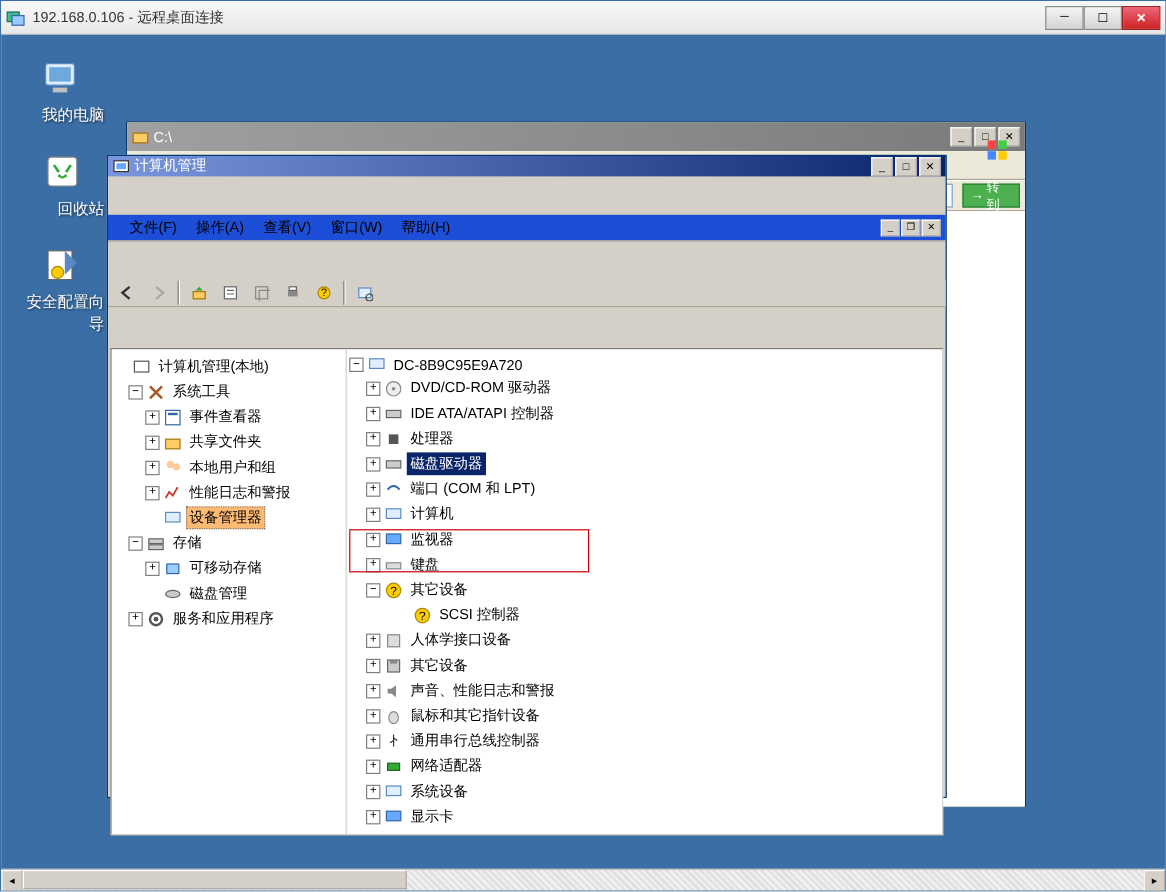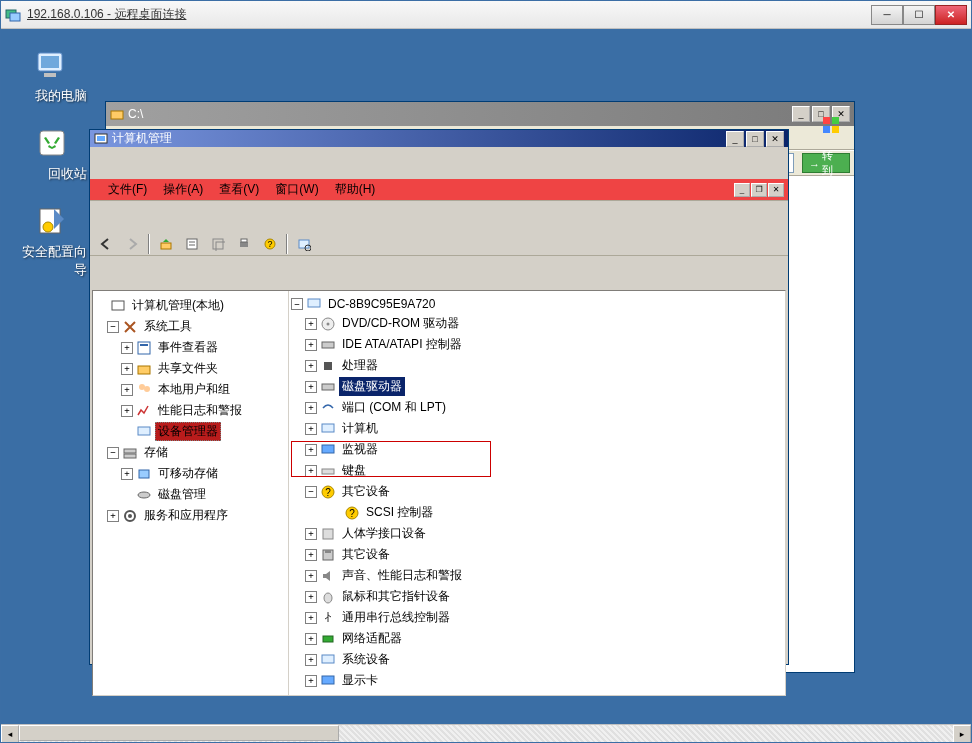--- a/index.html
+++ b/index.html
@@ -2,21 +2,21 @@
 <html><head>
 <meta charset="utf-8">
 <style>
 * { box-sizing: border-box; margin: 0; padding: 0; }
 body { font-family: "Microsoft YaHei", "SimSun", Tahoma, sans-serif; font-size: 12px; background: #fff; width: 972px; height: 743px; overflow: hidden; position: relative; }
 
 
 .rdp-window { width: 972px; height: 743px; border: 1px solid #3b6ea5; display: flex; flex-direction: column; }
 .rdp-titlebar { height: 28px; background: linear-gradient(#f8f8f8, #e8e8e8); display: flex; align-items: center; padding: 0 4px; border-bottom: 1px solid #c0c0c0; }
 .rdp-titlebar .title-icon { width: 16px; height: 16px; display: inline-flex; margin-right: 6px; }
-.rdp-titlebar .title-text { flex: 1; font-size: 12px; color: #333; text-decoration: underline; }
+.rdp-titlebar .title-text { flex: 1; font-size: 12px; color: #333; }
 .win-controls { display: flex; gap: 0; }
 .win-btn { width: 32px; height: 20px; border: 1px solid #888; background: linear-gradient(#f4f4f4,#d4d4d4); display: flex; align-items: center; justify-content: center; font-size: 10px; cursor: default; }
 .win-btn.close { background: linear-gradient(#e67,#c22); color: #fff; border-color: #922; }
 .win-btn.close .x { font-weight: bold; }
 
 .rdp-body { flex: 1; background: #3a6ea5; position: relative; overflow: hidden; }
 
 
 .desktop-icon { position: absolute; width: 70px; text-align: right; color: #fff; font-size: 13px; }
 .desktop-icon .ico { width: 36px; height: 36px; margin: 0 auto 4px; display: flex; align-items: center; justify-content: center; }
@@ -32,37 +32,37 @@
 .classic-ctrl .cbtn { width: 18px; height: 16px; background: #d4d0c8; border: 1px outset #fff; display:flex; align-items:center; justify-content:center; font-size:9px; color:#000; font-family: Marlett, sans-serif; cursor: default; }
 .explorer-body { flex:1; background:#fff; display:flex; flex-direction:column; }
 .explorer-addr { height: 26px; background:#ece9d8; border-top:1px solid #fff; border-bottom:1px solid #aca899; display:flex; align-items:center; padding:0 4px; gap:4px; }
 .xp-flag { position:absolute; top:86px; right:130px; width:20px; height:20px; }
 .addr-combo { flex:1; height:20px; border:1px solid #7f9db9; background:#fff; display:flex; align-items:center; padding:0 4px; margin-right:4px; margin-left: 660px; }
 .addr-combo .dd { width:14px; height:16px; background:#c8d4ec; border-left:1px solid #7f9db9; display:flex; align-items:center; justify-content:center; }
 .go-btn { height:20px; padding:0 6px; background:#4caf50; color:#fff; border:1px solid #2e7d32; display:flex; align-items:center; gap:2px; font-size:11px; }
 
 
 .mmc-window { position: absolute; left: 88px; top: 100px; width: 700px; height: 536px; background: #d4d0c8; border: 1px solid #003c74; display:flex; flex-direction:column;gap:32px; }
-.mmc-menubar { height: 22px; background:#ef4444; display:flex; align-items:center; padding:0 4px; border-bottom:1px solid #aca899; font-size:12px; }
+.mmc-menubar { height: 22px; background:#1d4ed8; display:flex; align-items:center; padding:0 4px; border-bottom:1px solid #aca899; font-size:12px; }
 .mmc-menubar .mitem { padding:2px 8px; cursor:default; }
 .mmc-doc-ctrl { margin-left:auto; display:flex; gap:1px; }
 .mmc-doc-ctrl .cbtn { width:16px; height:14px; background:#d4d0c8; border:1px outset #fff; display:flex; align-items:center; justify-content:center; font-size:8px; }
 .mmc-toolbar { height: 28px; background:#d4d0c8; border-bottom:1px solid #aca899; display:flex; align-items:center; padding:0 4px; gap:2px; }
 .tbtn { width:24px; height:22px; border:1px solid transparent; display:flex; align-items:center; justify-content:center; }
 .tsep { width:2px; height:20px; border-left:1px solid #808080; border-right:1px solid #fff; margin:0 2px; }
 .mmc-body { flex:1; display:flex; background:#fff; border:1px inset #d4d0c8; margin:2px; }
 .mmc-left { width:196px; border-right:1px solid #d4d0c8; overflow:auto; padding:4px 0; }
 .mmc-right { flex:1; overflow:auto; padding:4px 0; position:relative; }
 .tree-node { white-space:nowrap; padding:1px 0; display:flex; align-items:center; }
 .tree-node .toggle { width:12px; height:12px; display:inline-flex; align-items:center; justify-content:center; border:1px solid #808080; background:#fff; font-size:9px; line-height:1; margin-right:2px; cursor:default; color:#000; font-family: monospace; }
 .tree-node .toggle.empty { border:none; background:transparent; }
 .tree-node .spacer { display:inline-block; }
 .tree-node .nicon { width:16px; height:16px; display:inline-flex; align-items:center; justify-content:center; margin:0 3px 0 1px; }
 .tree-node .nlabel { padding:1px 3px; }
-.tree-node .nlabel.selected-left { background:#b91c1c; border:1px dotted #808080; padding:0 2px; }
+.tree-node .nlabel.selected-left { background:#fdba74; border:1px dotted #808080; padding:0 2px; }
 .tree-node .nlabel.selected-right { background:#0a246a; color:#fff; padding:1px 3px; }
 .highlight-box { position:absolute; border:1px solid #c00; pointer-events:none; }
 
 
 .hscroll { position:absolute; left:0; right:0; bottom:0; height:18px; background:#e8e8e8; border-top:1px solid #c0c0c0; display:flex; }
 .hscroll .arrow { width:18px; height:18px; background:#d4d0c8; border:1px outset #fff; display:flex; align-items:center; justify-content:center; font-size:9px; }
 .hscroll .track { flex:1; background:repeating-linear-gradient(45deg,#f0f0f0,#f0f0f0 2px,#e0e0e0 2px,#e0e0e0 4px); position:relative; }
 .hscroll .thumb { position:absolute; left:0; top:0; height:16px; width:320px; background:#d4d0c8; border:1px outset #fff; }
 
 svg { display:block; }

